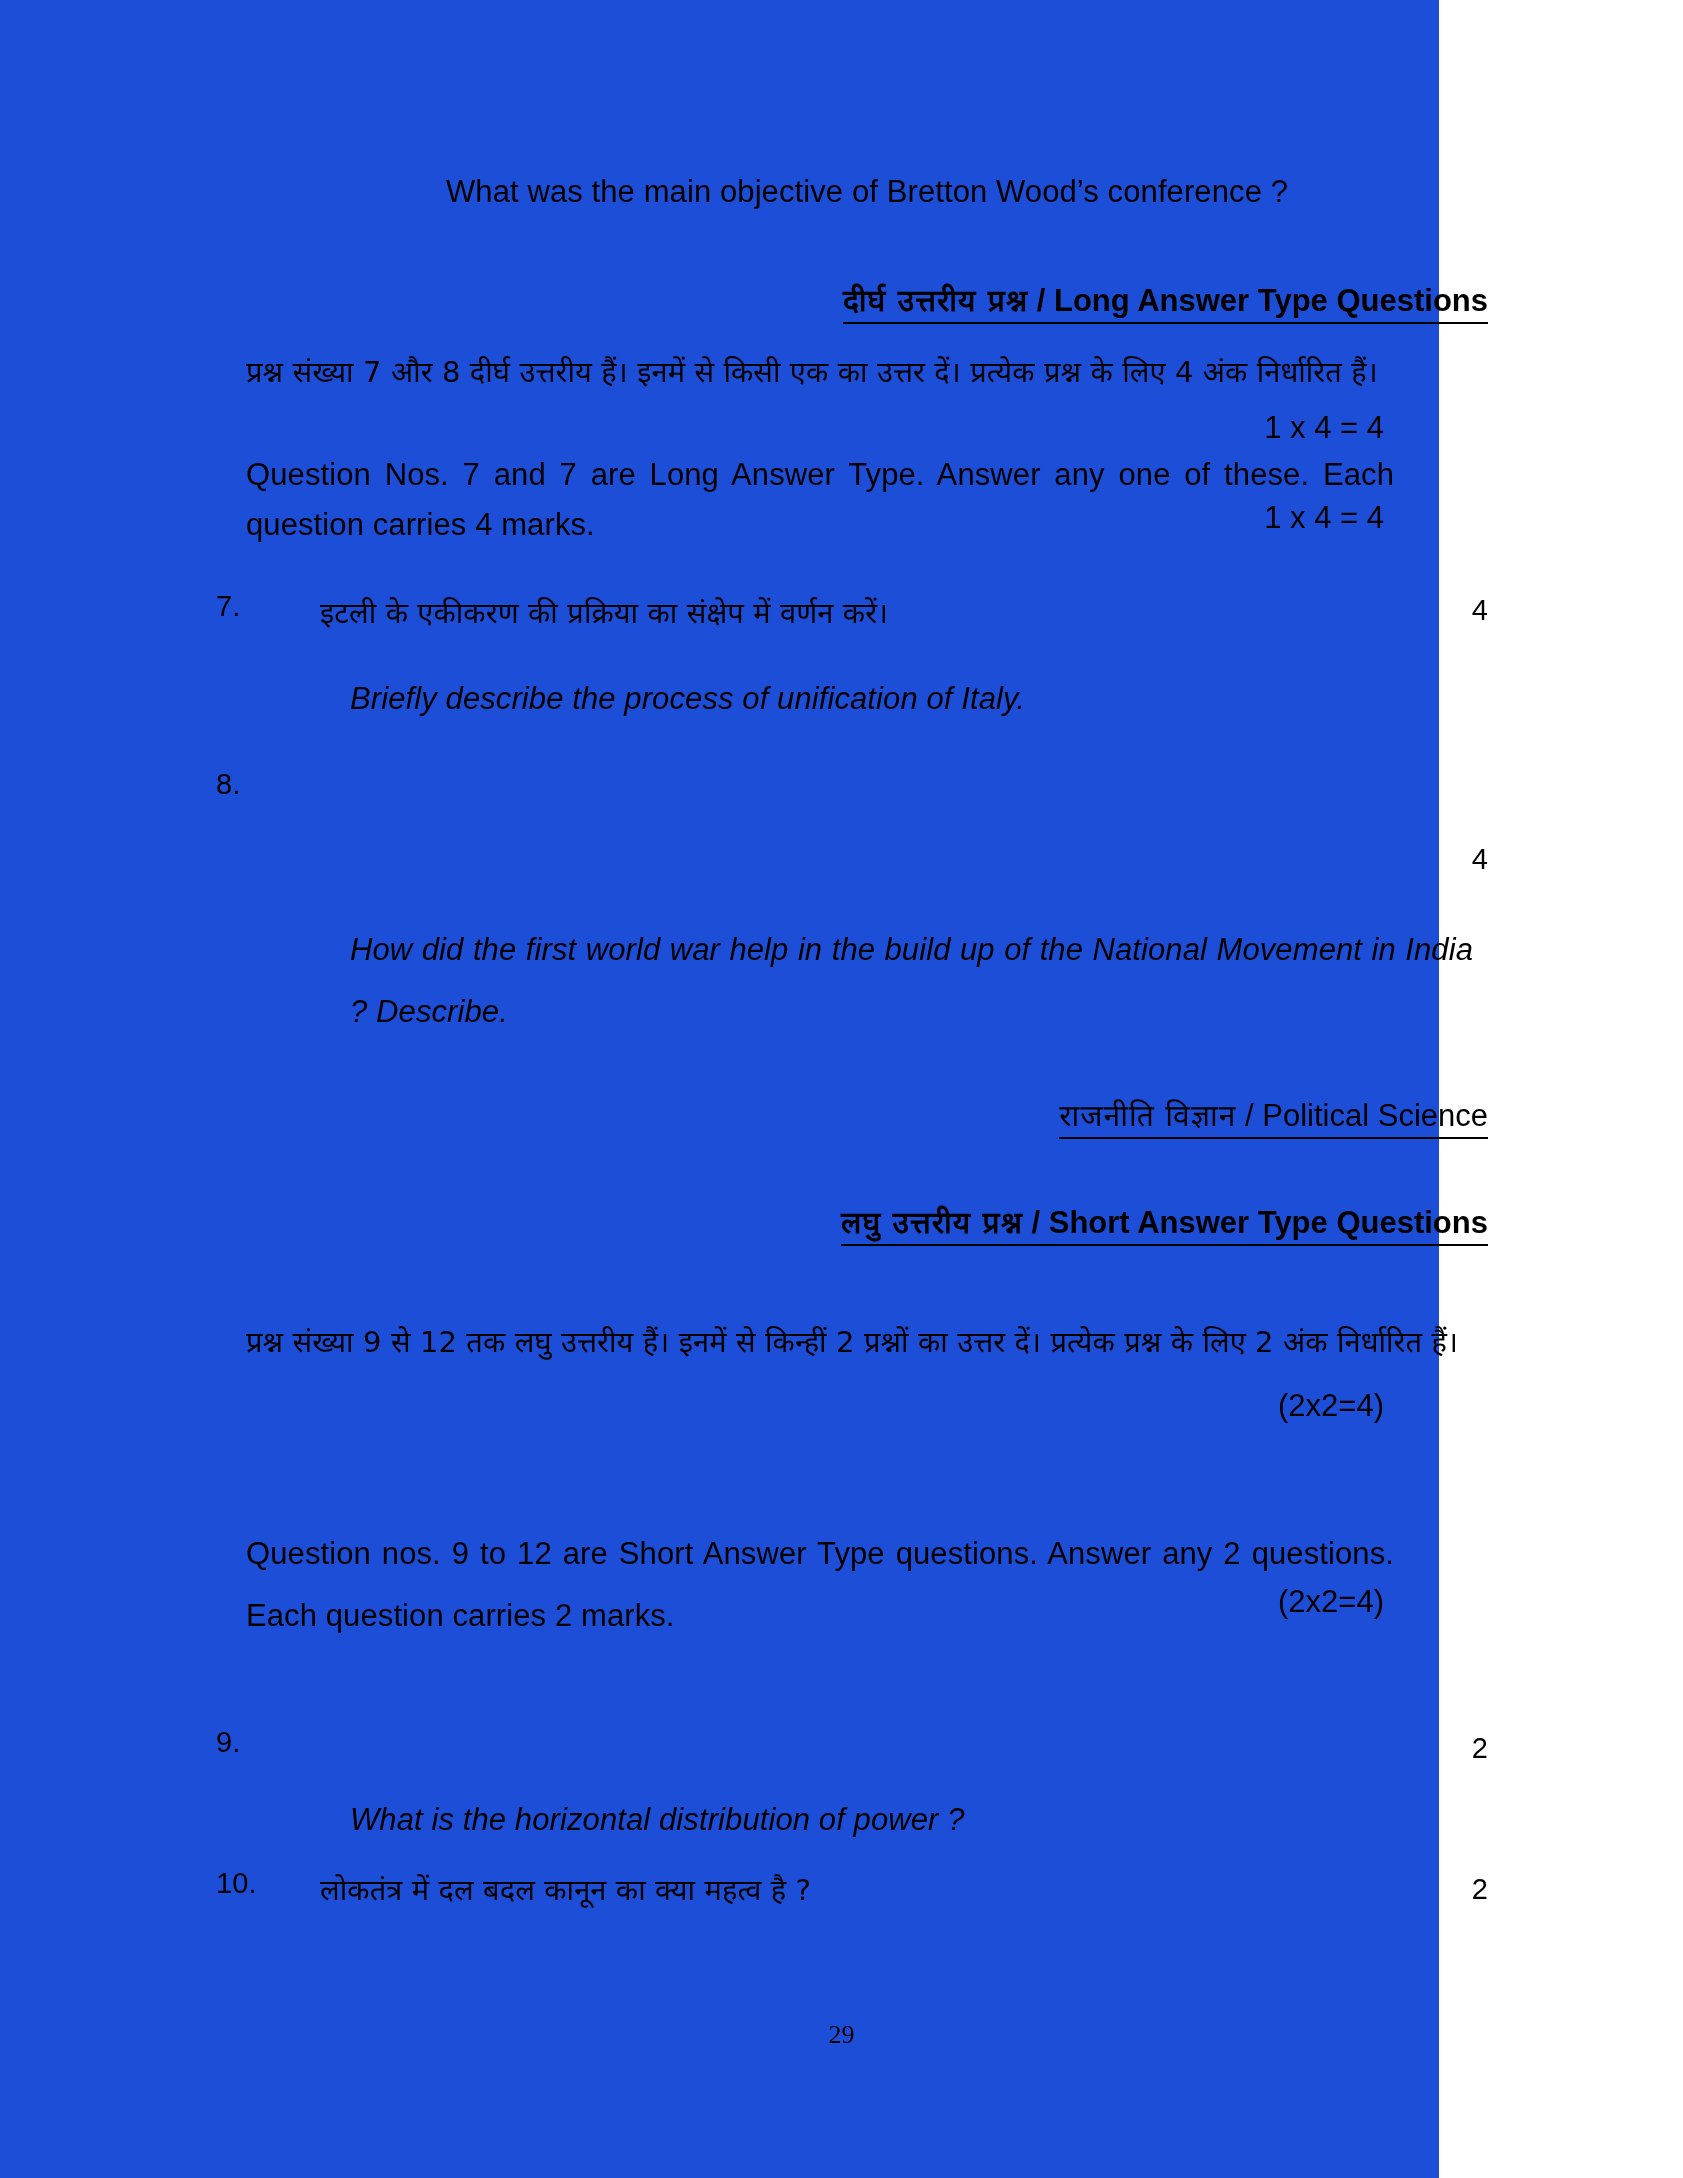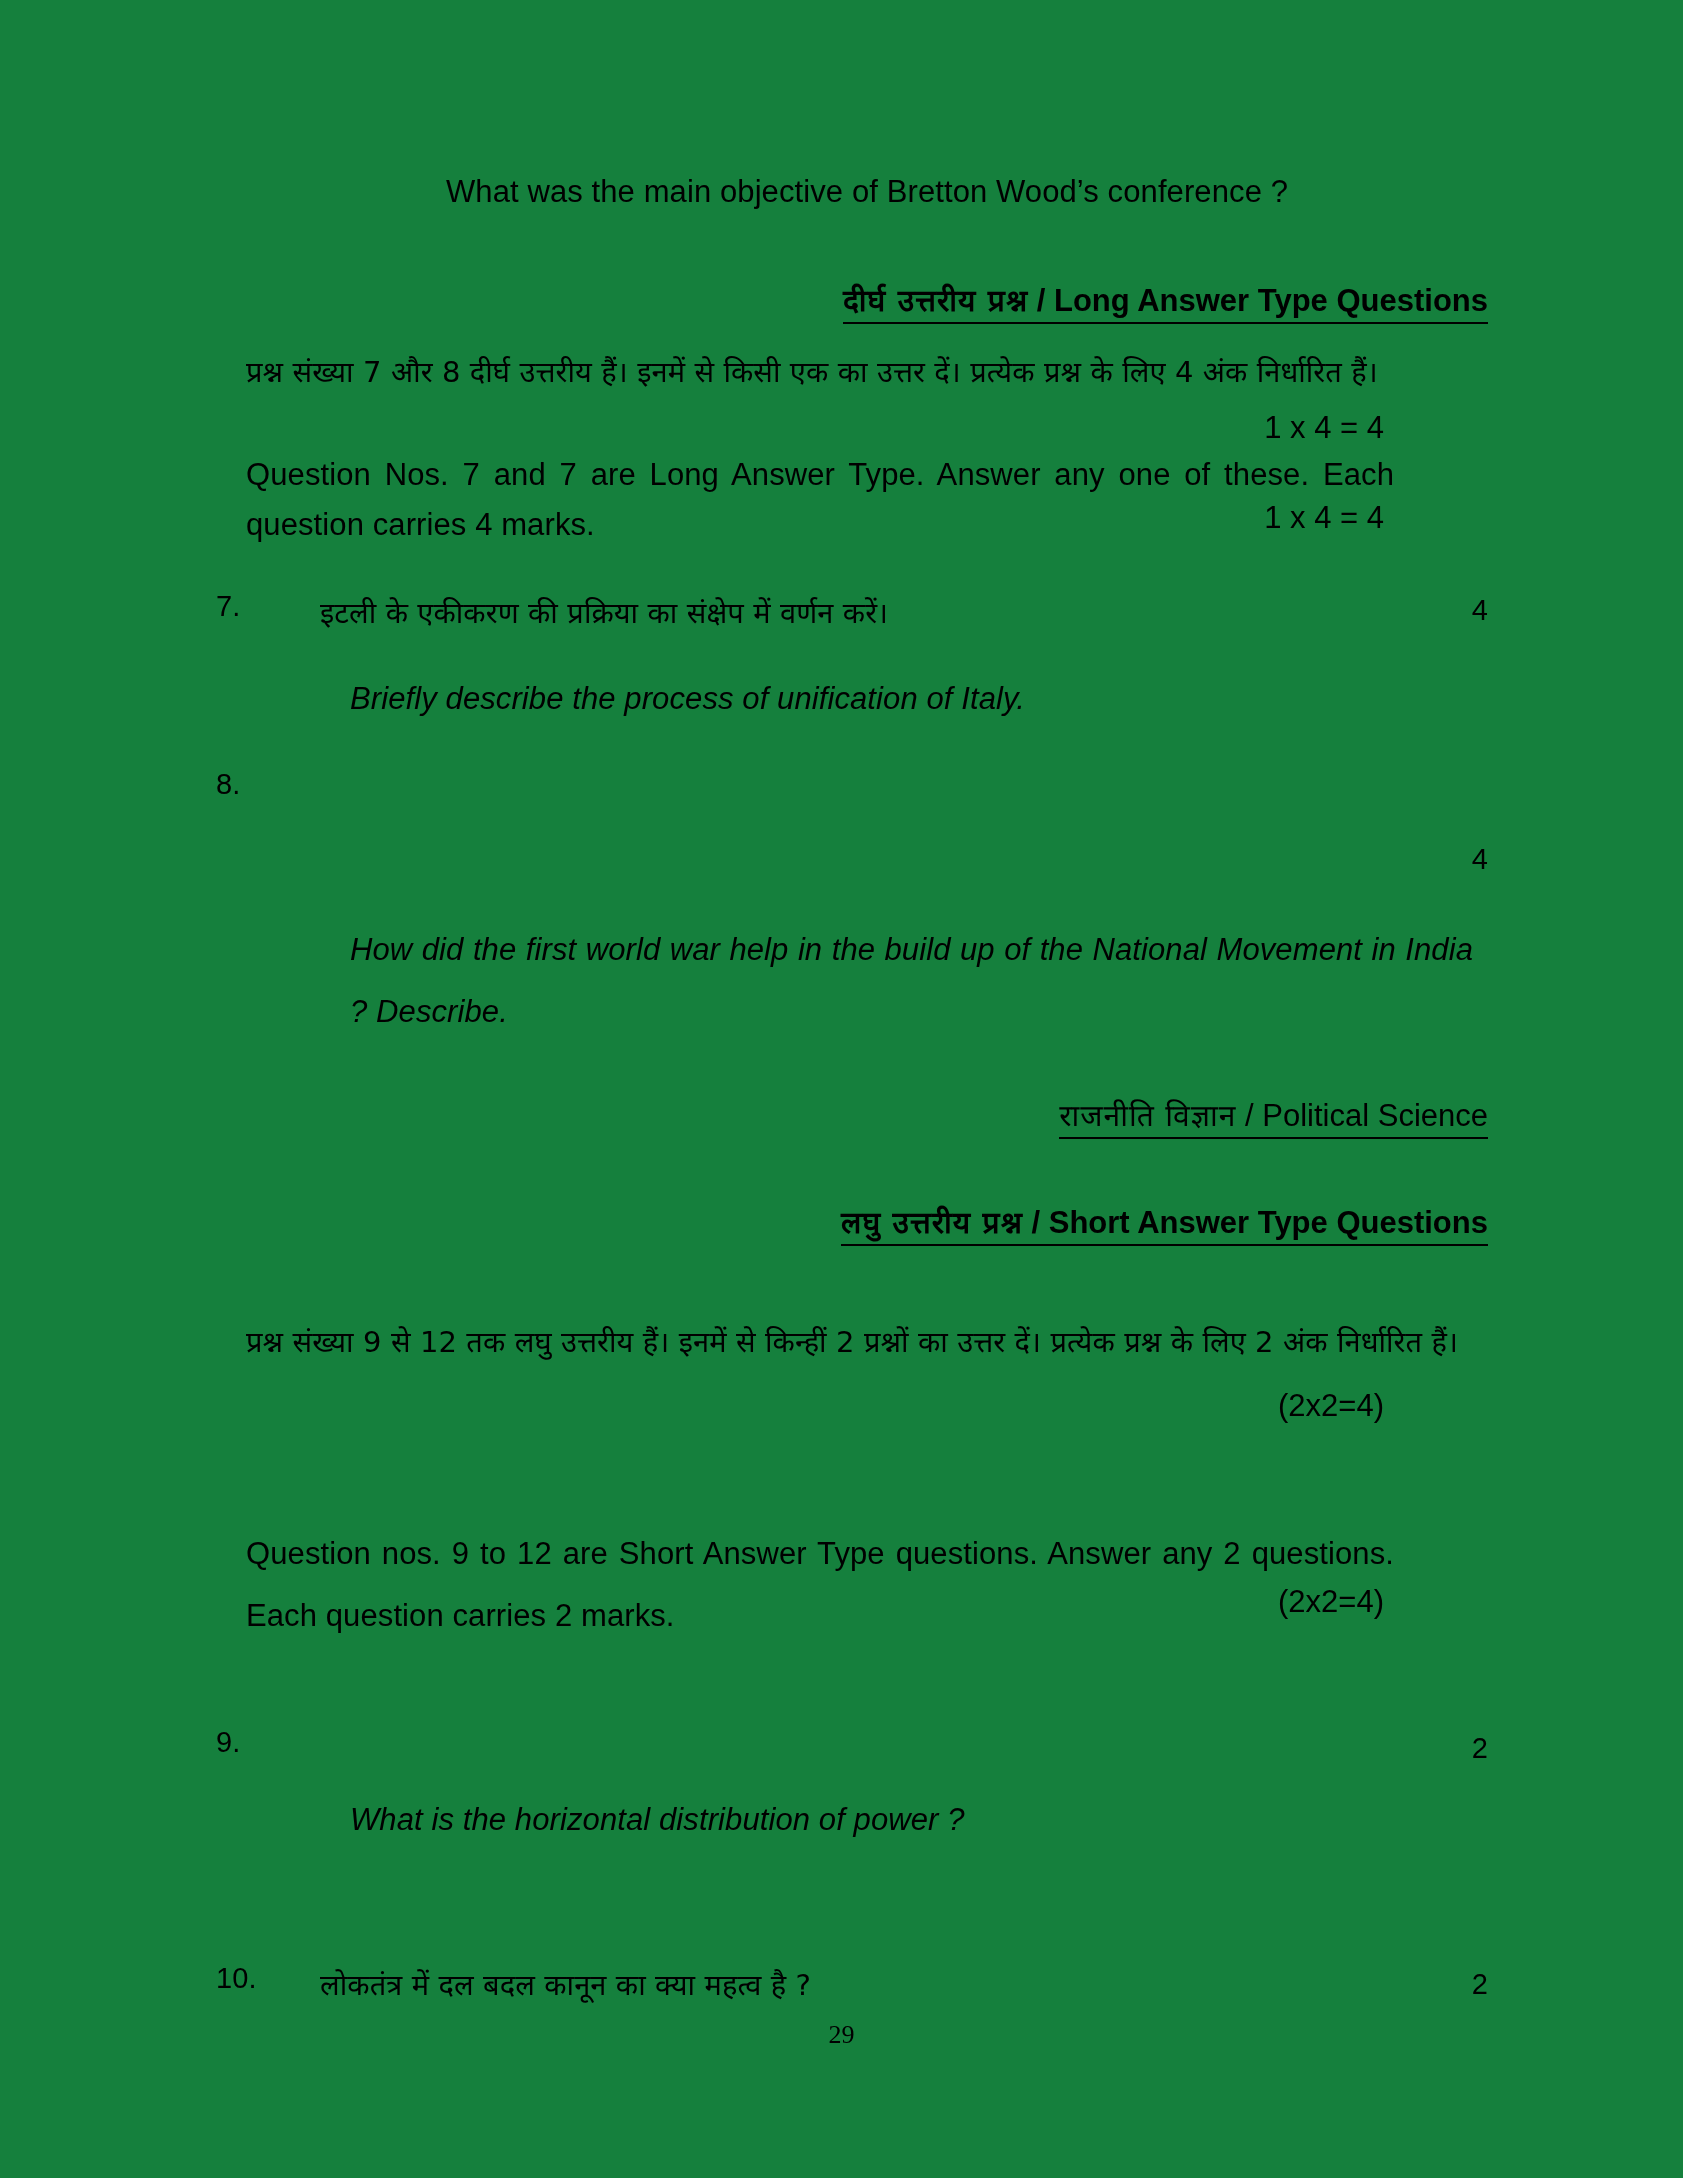--- a/index.html
+++ b/index.html
@@ -14,23 +14,23 @@
     font-family: "Liberation Sans", "DejaVu Sans", sans-serif;
     color: #000000;
     position: relative;
     overflow: hidden;
   }
 
   .page {
     position: absolute;
     left: 0;
     top: 0;
-    width: 1683px;
+    width: 1439px;
     height: 2178px;
-    background: #15803d;
+    background: #1d4ed8;
   }
 
   .content {
     position: absolute;
     left: 246px;
     top: 0;
     width: 1242px;
   }
 
   
@@ -207,21 +207,21 @@
     </div>
 
     <div class="row q" style="top:1728px;">
       <span class="q-num ln">9.</span>
       <span class="q-mark" style="top:4px;">2</span>
     </div>
     <div class="row" style="top:1804px;">
       <div class="sub-eng ln eng" style="font-size:31px;">What is the horizontal distribution of power ?</div>
     </div>
 
-    <div class="row q" style="top:1964px;">
+    <div class="row q" style="top:1869px;">
       <span class="q-num ln">10.</span>
       <div class="q-body ln hin" style="line-height:1.5;">लोकतंत्र में दल बदल कानून का क्या महत्व है ?</div>
       <span class="q-mark" style="top:4px;">2</span>
     </div>
 
   </div>
 
   <div class="page-number">29</div>
 </div>
 

